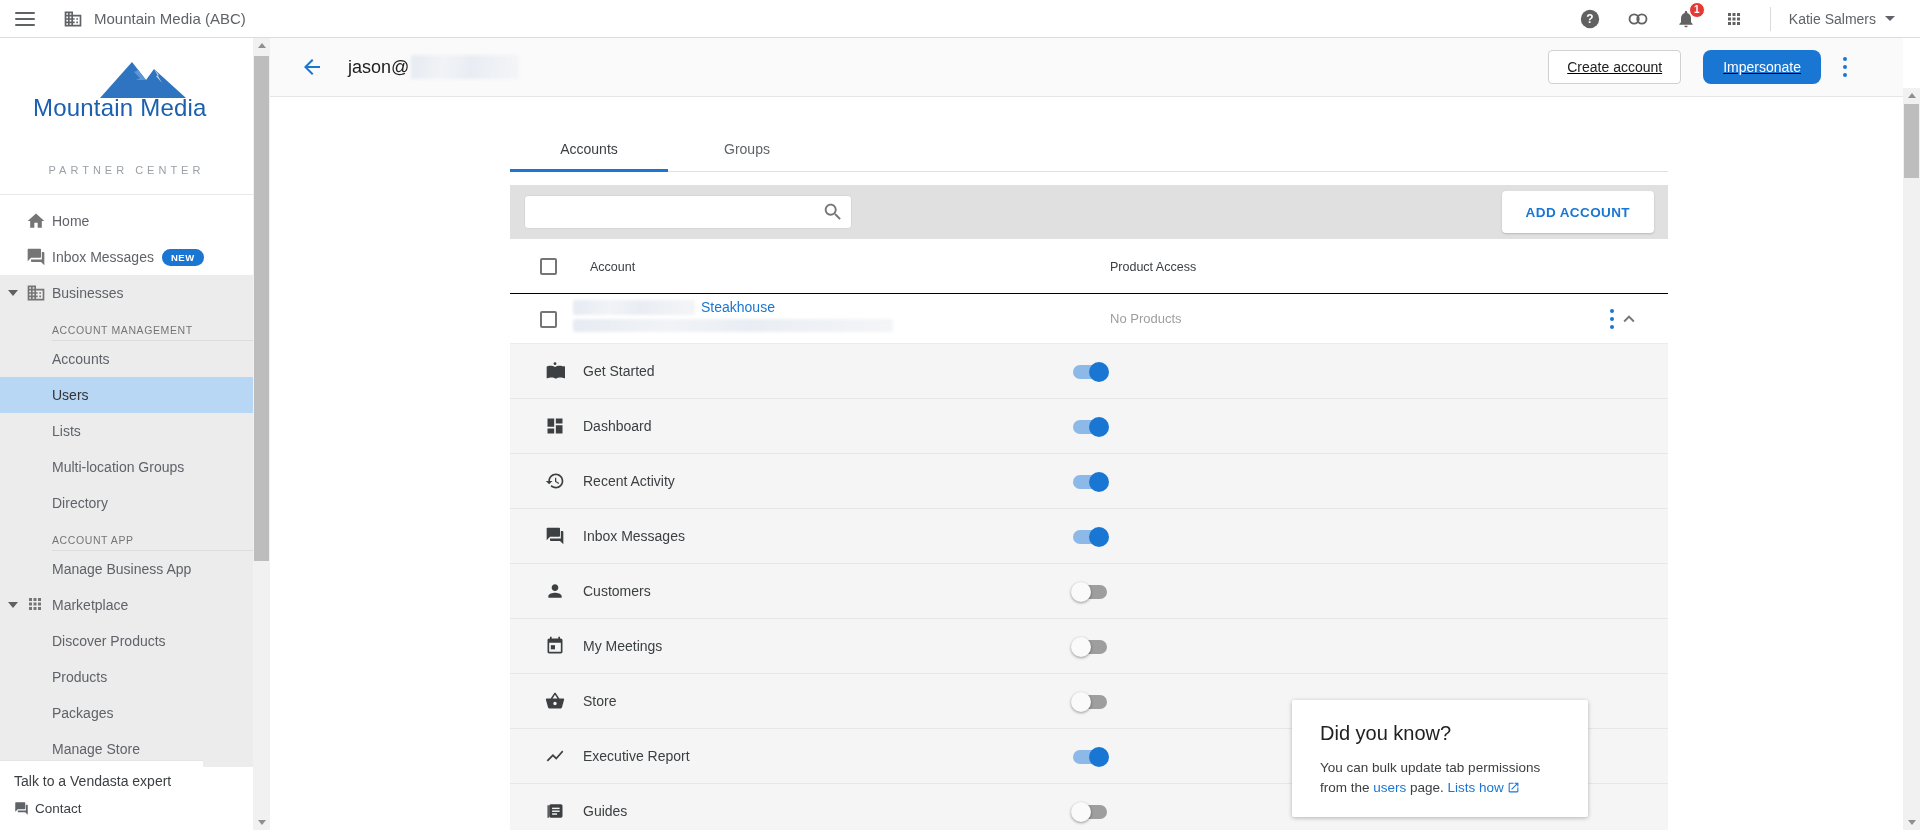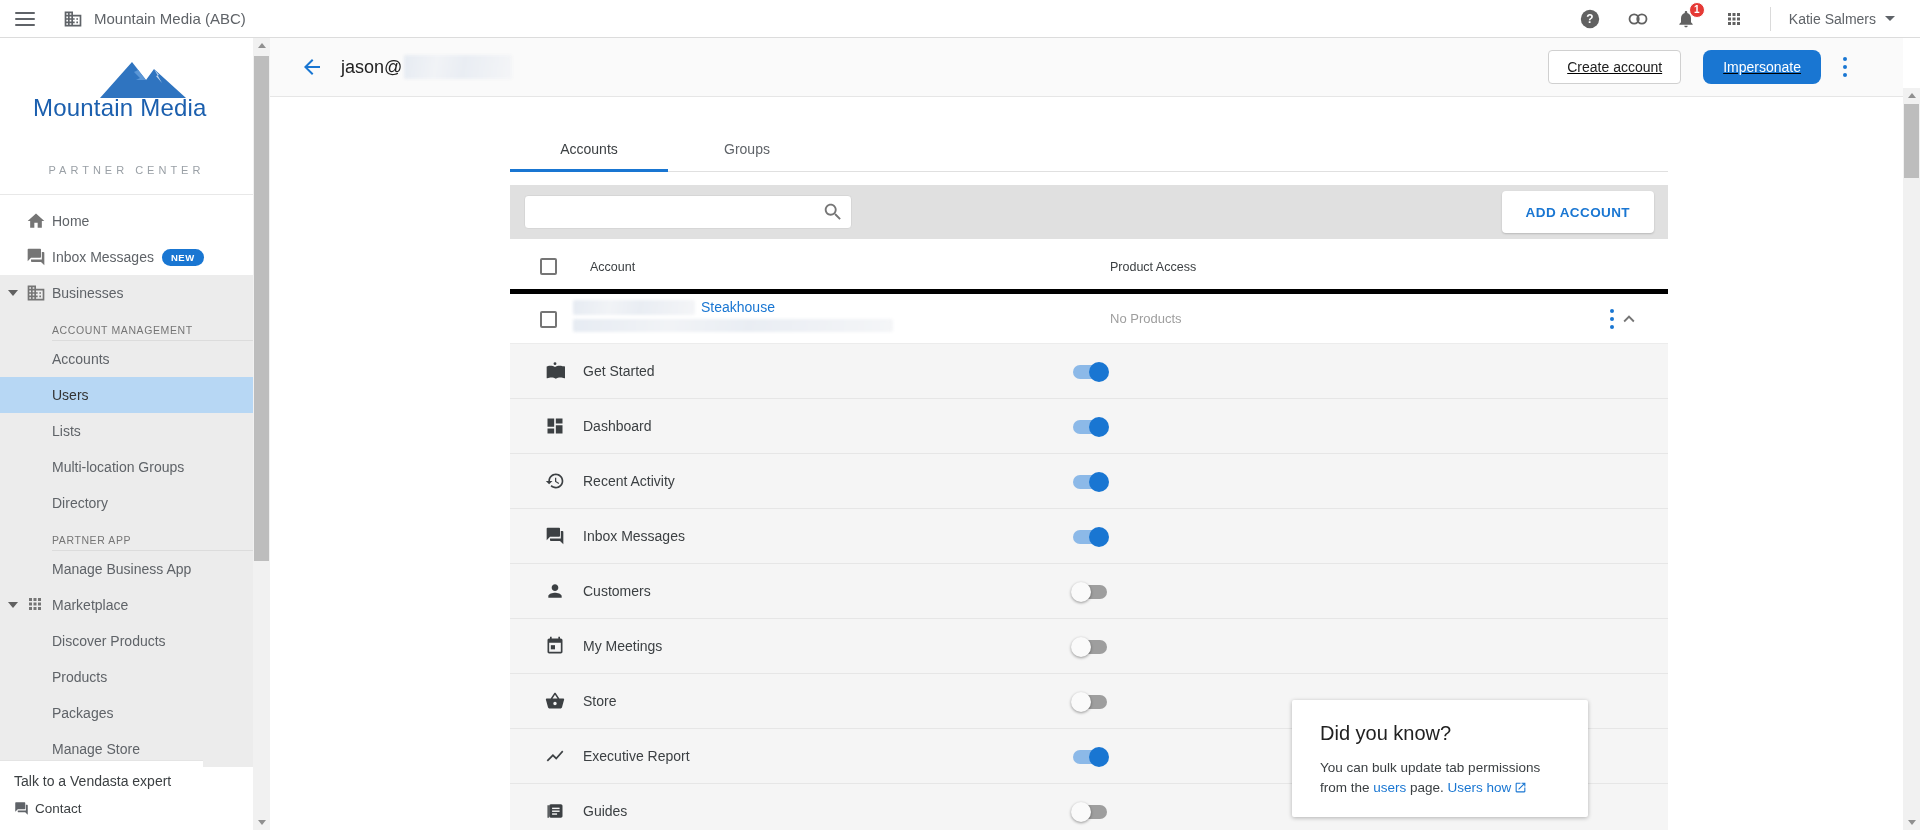--- a/index.html
+++ b/index.html
@@ -51,21 +51,21 @@
   .tri-up { width:0; height:0; border-left:4px solid transparent; border-right:4px solid transparent; border-bottom:5px solid #8f8f8f; }
   .tri-down { width:0; height:0; border-left:4px solid transparent; border-right:4px solid transparent; border-top:5px solid #8f8f8f; }
   .sb-thumb { position:absolute; left:1px; width:15px; background:#bdbdbd; cursor:pointer; }
   .sbar-side .sb-thumb { top:18px; height:505px; }
   .sbar-main .sb-thumb { top:16px; height:74px; }
 
   
   .main { position:absolute; top:38px; left:270px; width:1633px; height:792px; background:#fff; }
   .page-header { height:59px; background:#fafafa; border-bottom:1px solid #e6e6e6; display:flex; align-items:center; position:relative; }
   .back-btn { margin-left:30px; width:24px; height:24px; cursor:pointer; }
-  .page-title { margin-left:17px; font-size:18px; color:#212121; font-weight:500; display:flex; align-items:center;justify-content:flex-end; }
+  .page-title { margin-left:24px; font-size:18px; color:#212121; font-weight:500; display:flex; align-items:center;justify-content:flex-end; }
   .redact { background:linear-gradient(100deg,#e6ebf2 0%,#f1f3f6 30%,#e9edf3 55%,#f4f5f7 100%); border-radius:2px; filter:blur(1.5px); }
   .redact-title { width:108px; height:24px; margin-left:2px; }
   .header-actions { margin-left:auto; display:flex; align-items:center; margin-right:48px;text-decoration:underline; }
   .btn-outline { background:#fff; border:1px solid #d0d0d0; border-radius:4px; padding:8px 18px; font-size:14px; color:#212121; cursor:pointer; font-family:"Liberation Sans",sans-serif; }
   .btn-primary { background:#1976d2; border:none; border-radius:8px; padding:9px 20px; font-size:14px; color:#fff; cursor:pointer; margin-left:22px; font-family:"Liberation Sans",sans-serif; }
   .kebab { display:flex; flex-direction:column; align-items:center; justify-content:center; width:20px; height:26px; cursor:pointer; margin-left:14px; }
   .kebab i { width:4px; height:4px; border-radius:50%; background:#1976d2; margin:2px 0; }
 
   .content-block { margin-left:240px; width:1158px; }
   
@@ -75,21 +75,21 @@
   .tab.active::after { content:""; position:absolute; left:0; right:0; bottom:-1px; height:3px; background:#1976d2; }
 
   
   .toolbar { margin-top:13px; height:54px; background:#e0e0e0; display:flex; align-items:center; padding:0 14px; }
   .search-wrap { position:relative; width:328px; }
   .search-input { width:328px; height:34px; border:1px solid #d6d6d6; border-radius:4px; padding:0 36px 0 12px; font-size:14px; color:#333; background:#fff; outline:none; font-family:"Liberation Sans",sans-serif; }
   .search-icon { position:absolute; right:8px; top:6px; cursor:pointer; }
   .btn-add { margin-left:auto; background:#fff; border:none; border-radius:4px; height:42px; padding:0 24px; font-size:13.5px; font-weight:bold; letter-spacing:.4px; color:#1976d2; cursor:pointer; box-shadow:0 1px 2px rgba(0,0,0,.18); font-family:"Liberation Sans",sans-serif; }
 
   
-  .thead { position:relative; height:55px; background:#fff; border-bottom:5px solid #000000; }
+  .thead { position:relative; height:55px; background:#fff; border-bottom:1px solid #000000; }
   .cbx { position:absolute; width:17px; height:17px; border:2px solid #757575; border-radius:2px; background:#fff; cursor:pointer; }
   .thead .cbx { left:30px; top:19px; }
   .col-account { position:absolute; left:80px; top:21px; font-size:12.5px; color:#3c4043; font-weight:500; }
   .col-product { position:absolute; left:600px; top:21px; font-size:12.5px; color:#3c4043; font-weight:500; }
   .trow { position:relative; height:50px; background:#fff; border-bottom:1px solid #ececec; }
   .trow .cbx { left:30px; top:17px; }
   .acct-cell { position:absolute; left:63px; top:5px; }
   .acct-line1 { display:flex; align-items:center; }
   .redact-name { width:122px; height:15px; margin-right:6px; }
   .acct-link { font-size:14px; color:#1976d2; cursor:pointer; }
@@ -224,21 +224,21 @@
           </div>
         <div class="nav-item nav-sub">
             <span class="nlabel">Lists</span>
           </div>
         <div class="nav-item nav-sub">
             <span class="nlabel">Multi-location Groups</span>
           </div>
         <div class="nav-item nav-sub">
             <span class="nlabel">Directory</span>
           </div>
-        <div class="nav-section">PARTNER APP</div>
+        <div class="nav-section">ACCOUNT APP</div>
         <div class="nav-item nav-sub">
             <span class="nlabel">Manage Business App</span>
           </div>
 
         <div class="nav-item">
           <span class="caret">
             <svg width="10" height="7" viewBox="0 0 10 7">
                 <path d="M0 0l5 6 5-6z" fill="#616161"></path>
               </svg>
           </span>
@@ -474,21 +474,21 @@
             <span class="track"></span>
             <span class="knob"></span>
           </span>
       </div>
     </div>
   </div>
 
   <div class="popup">
     <div class="popup-title">Did you know?</div>
     <div class="popup-body">
-      <span>You can bulk update tab permissions from the </span><a class="popup-link">users</a><span> page. </span><a class="popup-link">Users how</a><span class="ext-icon"><svg width="13" height="13" viewBox="0 0 24 24" fill="#1976d2">
+      <span>You can bulk update tab permissions from the </span><a class="popup-link">users</a><span> page. </span><a class="popup-link">Lists how</a><span class="ext-icon"><svg width="13" height="13" viewBox="0 0 24 24" fill="#1976d2">
             <path d="M19 19H5V5h7V3H5c-1.11 0-2 .9-2 2v14c0 1.1.89 2 2 2h14c1.1 0 2-.9 2-2v-7h-2v7zM14 3v2h3.59l-9.83 9.83 1.41 1.41L19 6.41V10h2V3h-7z"></path>
           </svg></span>
     </div>
   </div>
 
   <div class="sbar sbar-main">
     <div class="sb-arrow up">
         <span class="tri-up"></span>
       </div>
     <div class="sb-thumb"></div>

